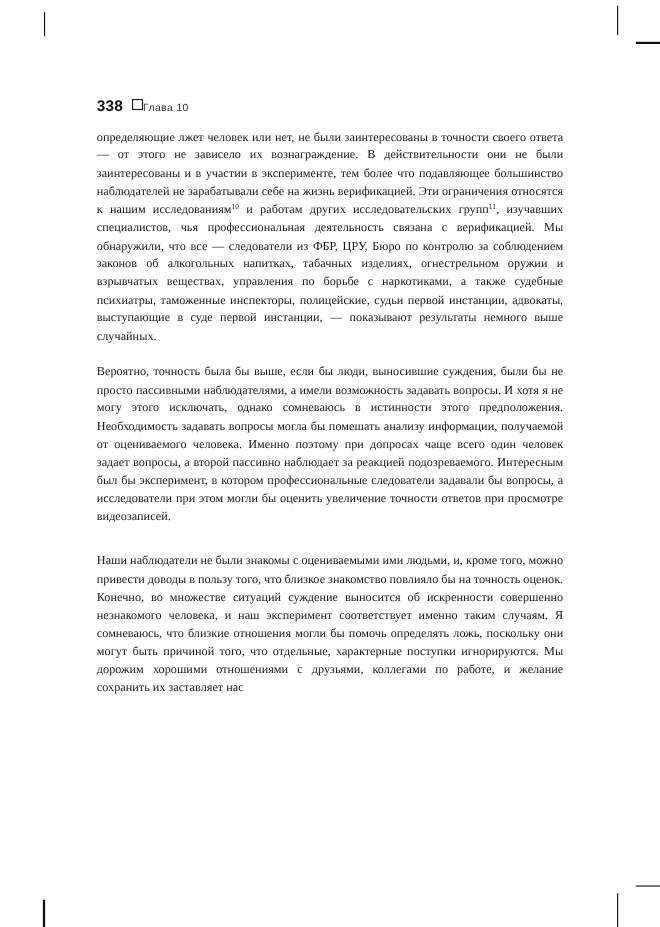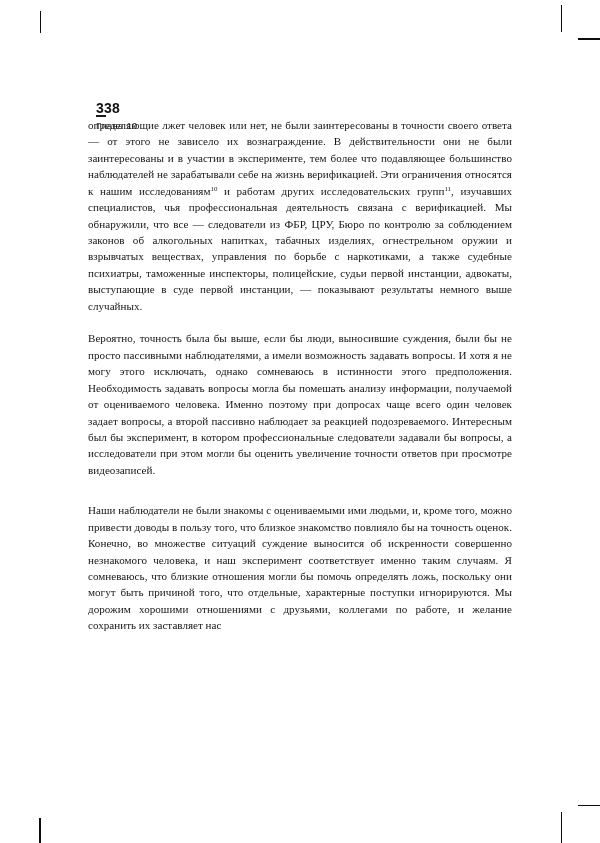--- a/index.html
+++ b/index.html
@@ -43,26 +43,25 @@
     position: absolute;
     left: 88px;
     top: 0;
     width: 424px;
   }
 
   
   #running-head {
     position: absolute;
     left: 0;
-    top: 100px;
+    top: 88px;
     width: 424px;
     height: 20px;
     display: flex;
     align-items: baseline;
-    flex-direction: column;
   }
   .folio {
     font-family: "Liberation Sans", "DejaVu Sans", sans-serif;
     font-weight: bold;
     font-size: 14px;
     letter-spacing: 0.2px;
     color: #111111;
     line-height: 16px;
   }
   .head-square {

